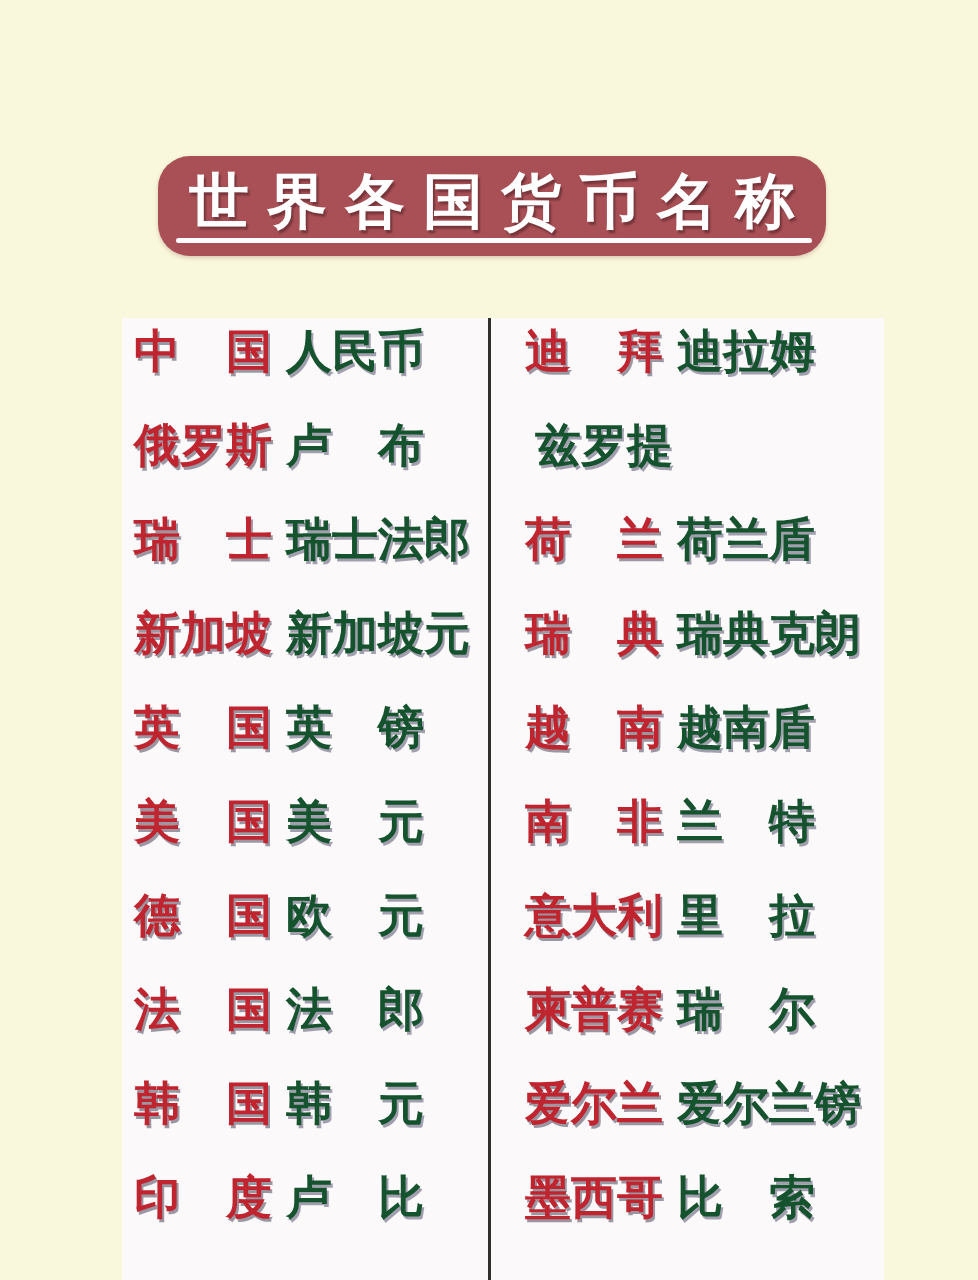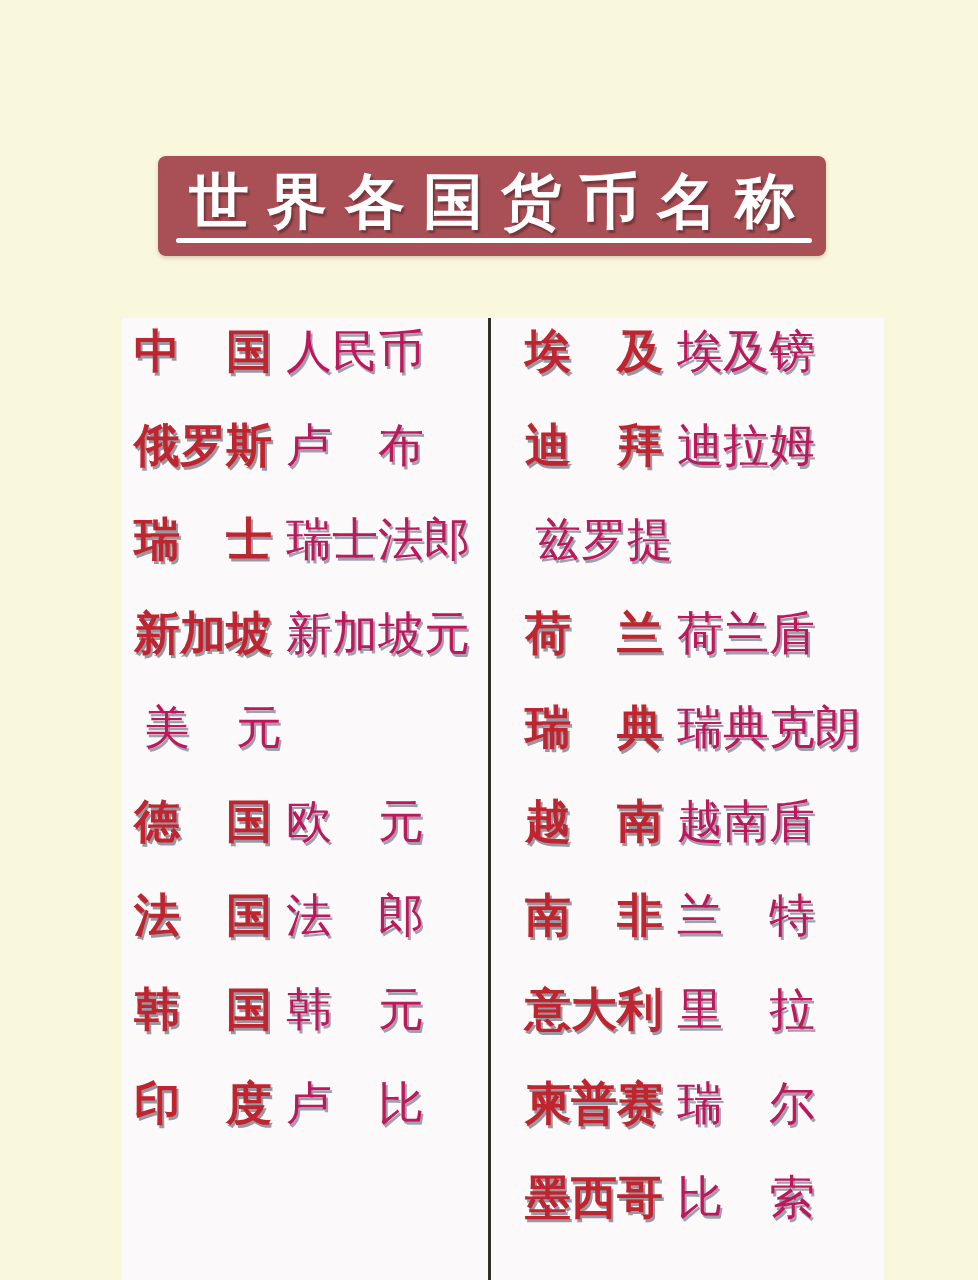--- a/index.html
+++ b/index.html
@@ -19,21 +19,21 @@
     inset: 0;
   }
   
   .banner {
     position: absolute;
     left: 158px;
     top: 156px;
     width: 668px;
     height: 100px;
     background: #A85056;
-    border-radius: 8px;
+    border-radius: 32px;
     box-shadow: 0 2px 4px rgba(120,60,60,0.25);
     display: flex;
     align-items: center;
     justify-content: center;
   }
   .banner-title {
     color: #FFFFFF;
     font-size: 60px;
     font-weight: 900;
     letter-spacing: 18px;
@@ -88,22 +88,22 @@
     width: 142px;
     font-size: 46px;
     font-weight: 800;
     color: #C0252F;
     text-shadow: 2px 3px 0 rgba(35,30,55,0.45);
   }
   .currency {
     display: inline-block;
     margin-left: 10px;
     font-size: 46px;
-    font-weight: 400;
-    color: #be185d;
+    font-weight: 700;
+    color: #14532d;
     letter-spacing: 0px;
     text-shadow: 2px 3px 0 rgba(25,25,60,0.40);
   }
 </style>
 </head>
 <body>
 
 <div class="stage">
 
   <div class="banner">
@@ -125,20 +125,25 @@
       </div>
       <div class="row">
         <span class="country">瑞　士</span>
         <span class="currency">瑞士法郎</span>
       </div>
       <div class="row">
         <span class="country">新加坡</span>
         <span class="currency">新加坡元</span>
       </div>
       <div class="row">
+        <span class="country">英　国</span>
+        <span class="currency">英　镑</span>
+      </div>
+      <div class="row">
+        <span class="country">美　国</span>
         <span class="currency">美　元</span>
       </div>
       <div class="row">
         <span class="country">德　国</span>
         <span class="currency">欧　元</span>
       </div>
       <div class="row">
         <span class="country">法　国</span>
         <span class="currency">法　郎</span>
       </div>
@@ -147,24 +152,20 @@
         <span class="currency">韩　元</span>
       </div>
       <div class="row">
         <span class="country">印　度</span>
         <span class="currency">卢　比</span>
       </div>
     </div>
 
     <div class="col col-right">
       <div class="row">
-        <span class="country">埃　及</span>
-        <span class="currency">埃及镑</span>
-      </div>
-      <div class="row">
         <span class="country">迪　拜</span>
         <span class="currency">迪拉姆</span>
       </div>
       <div class="row">
         <span class="currency">兹罗提</span>
       </div>
       <div class="row">
         <span class="country">荷　兰</span>
         <span class="currency">荷兰盾</span>
       </div>
@@ -180,20 +181,24 @@
         <span class="country">南　非</span>
         <span class="currency">兰　特</span>
       </div>
       <div class="row">
         <span class="country">意大利</span>
         <span class="currency">里　拉</span>
       </div>
       <div class="row">
         <span class="country">柬普赛</span>
         <span class="currency">瑞　尔</span>
+      </div>
+      <div class="row">
+        <span class="country">爱尔兰</span>
+        <span class="currency">爱尔兰镑</span>
       </div>
       <div class="row">
         <span class="country">墨西哥</span>
         <span class="currency">比　索</span>
       </div>
     </div>
   </div>
 </div>
 
 </body></html>

